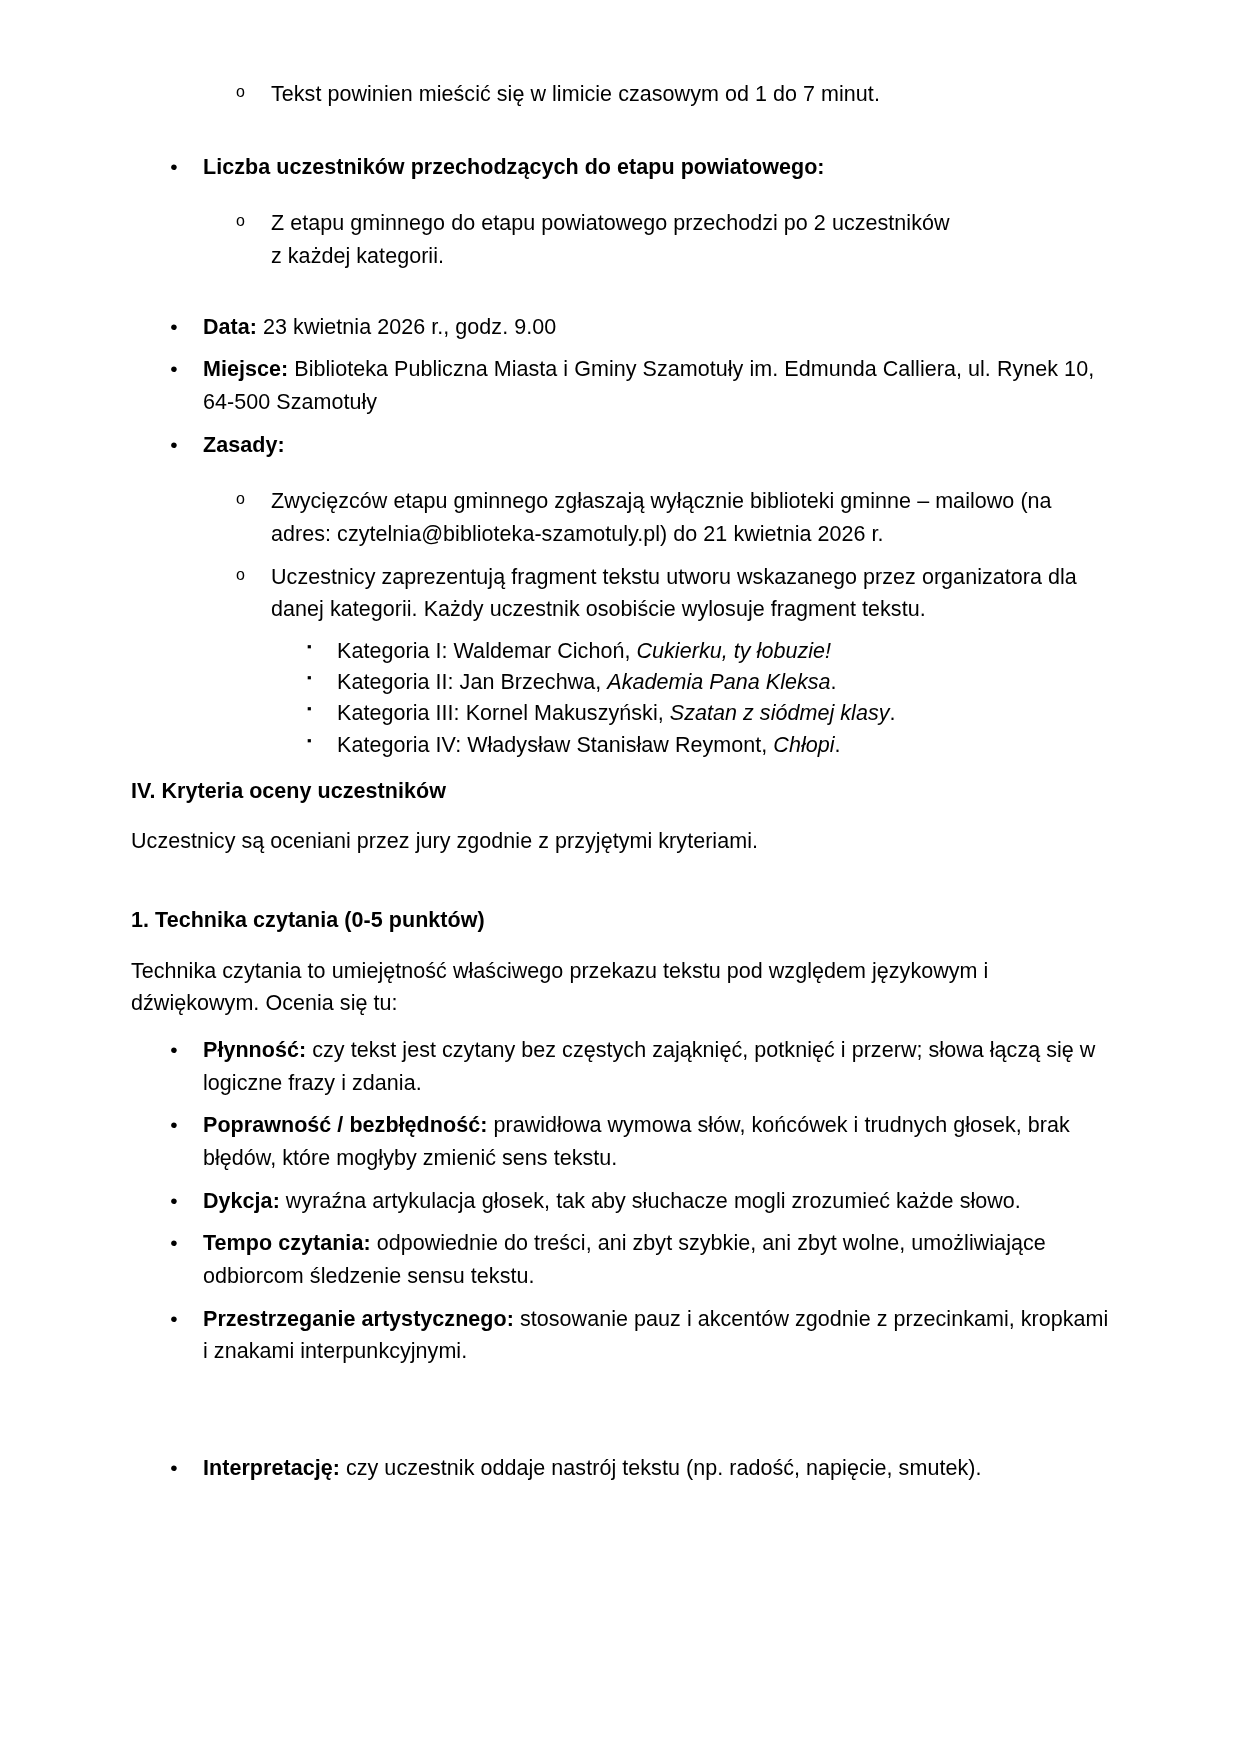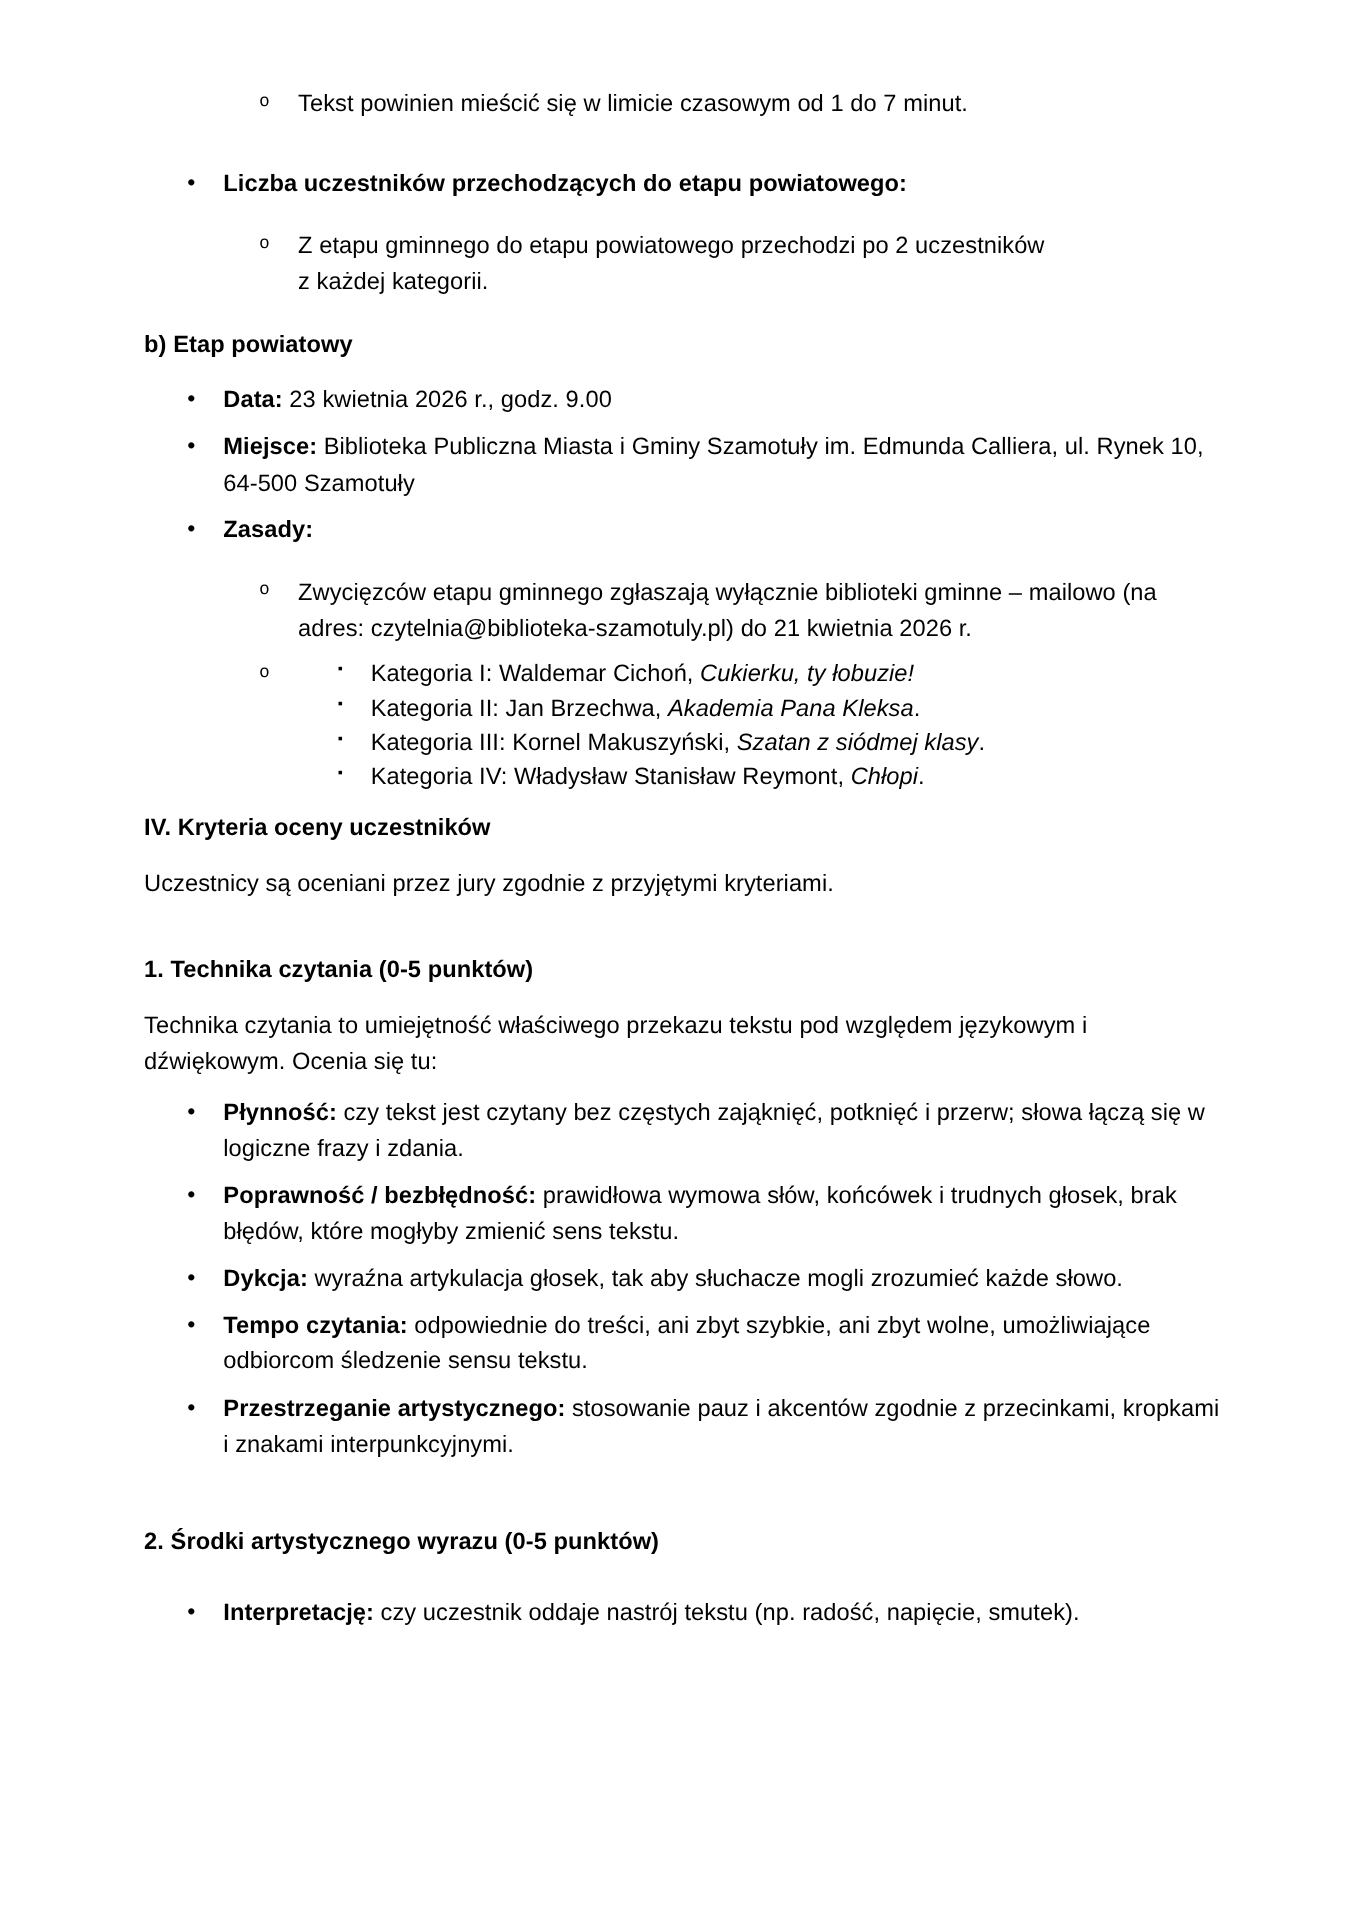--- a/index.html
+++ b/index.html
@@ -121,21 +121,20 @@
     <ul class="lvl lvl2">
       <li class="item">
         <span class="bullet">o</span>
         <span>Z etapu gminnego do etapu powiatowego przechodzi po 2 uczestników</span><br>
         <span>z każdej kategorii.</span>
       </li>
     </ul>
 
     <div class="spacer-sm"></div>
 
-    <p class="para heading">b) Etap powiatowy</p>
 
     <div class="spacer-sm"></div>
 
     <ul class="lvl lvl1">
       <li class="item">
         <span class="bullet">•</span>
         <span class="b">Data:</span><span> 23 kwietnia 2026 r., godz. 9.00</span>
       </li>
       <li class="item">
         <span class="bullet">•</span>
@@ -149,20 +148,21 @@
 
     <div class="spacer-sm"></div>
 
     <ul class="lvl lvl2">
       <li class="item">
         <span class="bullet">o</span>
         <span>Zwycięzców etapu gminnego zgłaszają wyłącznie biblioteki gminne – mailowo (na adres: czytelnia@biblioteka-szamotuly.pl) do 21 kwietnia 2026 r.</span>
       </li>
       <li class="item">
         <span class="bullet">o</span>
+        <span>Uczestnicy zaprezentują fragment tekstu utworu wskazanego przez organizatora dla danej kategorii. Każdy uczestnik osobiście wylosuje fragment tekstu.</span>
       </li>
     </ul>
 
     <ul class="lvl lvl3">
       <li class="item">
         <span class="bullet">▪</span>
         <span>Kategoria I: Waldemar Cichoń, </span><span class="i">Cukierku, ty łobuzie!</span>
       </li>
       <li class="item">
         <span class="bullet">▪</span>
@@ -214,21 +214,20 @@
         <span class="b">Tempo czytania:</span><span> odpowiednie do treści, ani zbyt szybkie, ani zbyt wolne, umożliwiające odbiorcom śledzenie sensu tekstu.</span>
       </li>
       <li class="item">
         <span class="bullet">•</span>
         <span class="b">Przestrzeganie artystycznego:</span><span> stosowanie pauz i akcentów zgodnie z przecinkami, kropkami i znakami interpunkcyjnymi.</span>
       </li>
     </ul>
 
     <div class="spacer-lg"></div>
 
-    <p class="para heading">2. Środki artystycznego wyrazu (0-5 punktów)</p>
 
     <div class="spacer-sm"></div>
 
 
     <div class="spacer-sm"></div>
 
     <ul class="lvl lvl1">
       <li class="item">
         <span class="bullet">•</span>
         <span class="b">Interpretację:</span><span> czy uczestnik oddaje nastrój tekstu (np. radość, napięcie, smutek).</span>

